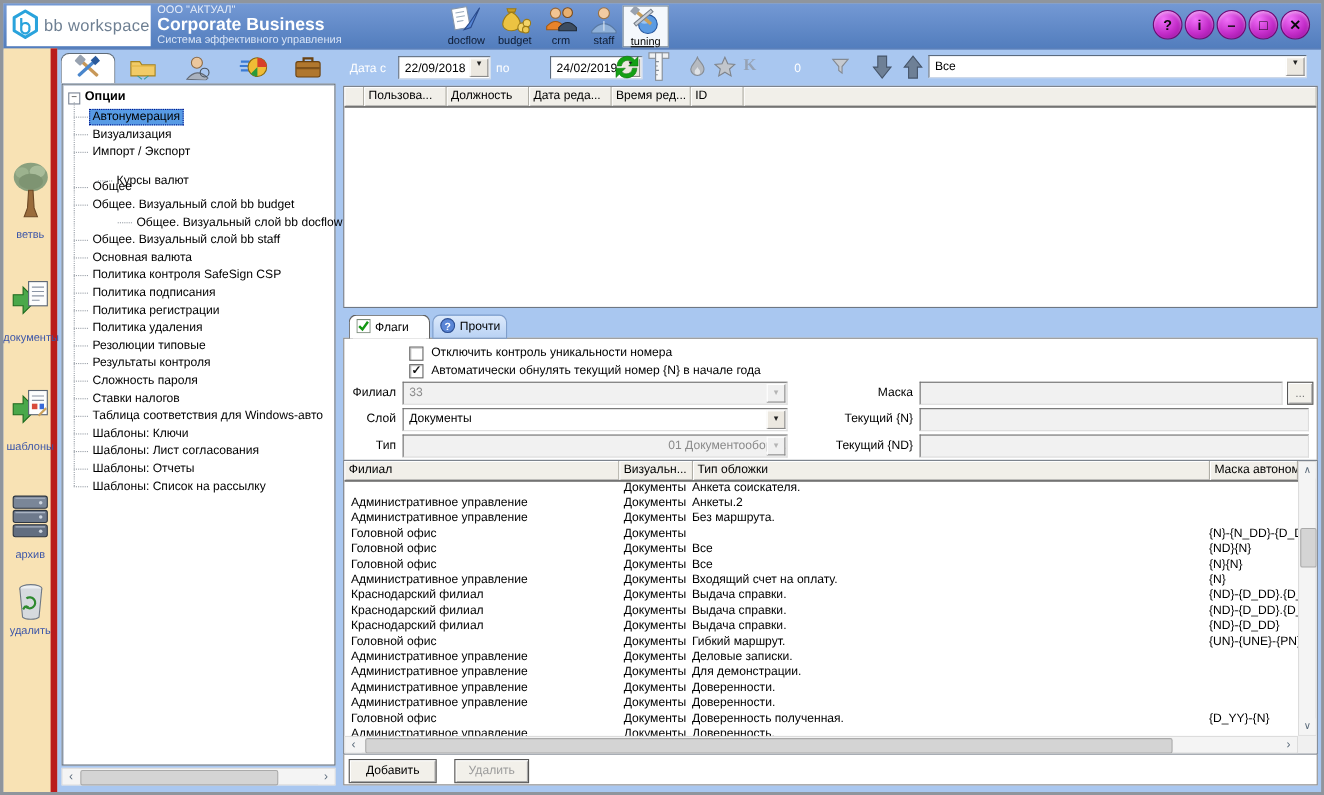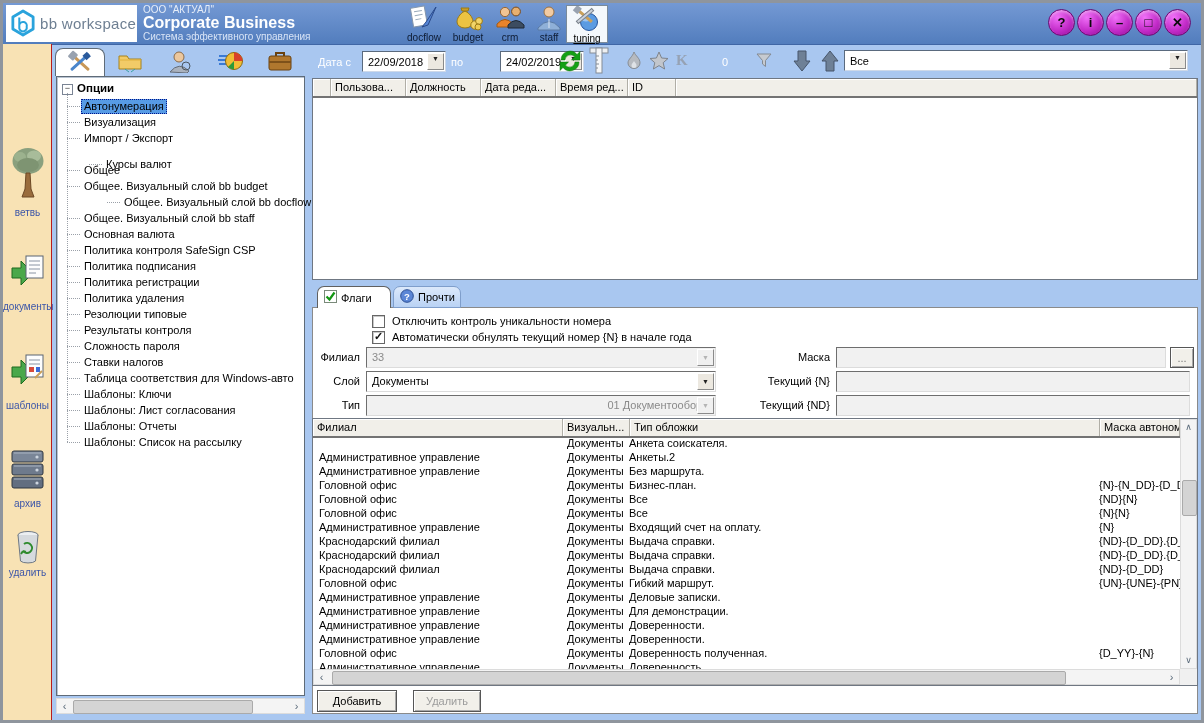--- a/index.html
+++ b/index.html
@@ -22,21 +22,21 @@
   .module .mlbl{font-size:10px;color:#0d1b33;}
   .module.active{background:#f4f8fc;border:1px solid #7a8a9a;box-sizing:border-box;}
   .module.active .mlbl{color:#000;}
   .winbtn{position:absolute;top:6px;width:27px;height:27px;border-radius:50%;
     background:radial-gradient(circle at 35% 30%,#f070f8,#c32cc9 55%,#8d0f96);
     border:1px solid #6a0b72;color:#0a0a0a;font-weight:bold;text-align:center;
     line-height:25px;font-size:13px;box-sizing:border-box;box-shadow:inset 0 2px 3px rgba(255,255,255,.45);}
 
   
   .side{position:absolute;left:3px;top:44px;width:49px;height:676px;background:#f8e2b4;
-    border-right:1px solid #b91c1c;box-sizing:border-box;}
+    border-right:6px solid #b91c1c;box-sizing:border-box;}
   .side-item{position:absolute;left:0;width:49px;text-align:center;cursor:default;}
   .slbl{font-size:10px;color:#3b55a8;margin-top:1px;}
 
   
   .navtabs{position:absolute;left:55px;top:48px;width:251px;height:28px;}
   .navtab{position:absolute;top:0;width:50px;height:28px;display:flex;align-items:center;justify-content:center;}
   .navtab.active{background:#fff;border:1px solid #5f6b78;border-bottom:none;border-radius:8px 8px 0 0;box-sizing:border-box;}
   .treebox{position:absolute;left:56px;top:76px;width:249px;height:620px;background:#fff;
     border:1px solid #5f6b78;box-shadow:inset 1px 1px 0 #b9c4d2;box-sizing:border-box;}
   .tree-root{position:absolute;left:4px;top:5px;height:15px;}
@@ -396,21 +396,20 @@
         </div>
         <div class="row" style="top: 28px;">
           <span class="cellx" style="left: 0px; width: 248px; padding-left: 6px;">Административное управление</span>
           <span class="cellx" style="left: 250px; width: 60px; padding-left: 4px;">Документы</span>
           <span class="cellx" style="left: 312px; width: 468px; padding-left: 4px;">Без маршрута.</span>
           <span class="cellx" style="left: 782px; width: 85px; padding-left: 4px;"></span>
         </div>
         <div class="row" style="top: 42px;">
           <span class="cellx" style="left: 0px; width: 248px; padding-left: 6px;">Головной офис</span>
           <span class="cellx" style="left: 250px; width: 60px; padding-left: 4px;">Документы</span>
-          <span class="cellx" style="left: 312px; width: 468px; padding-left: 4px;">Бизнес-план.</span>
           <span class="cellx" style="left: 782px; width: 85px; padding-left: 4px;">{N}-{N_DD}-{D_DD}</span>
         </div>
         <div class="row" style="top: 56px;">
           <span class="cellx" style="left: 0px; width: 248px; padding-left: 6px;">Головной офис</span>
           <span class="cellx" style="left: 250px; width: 60px; padding-left: 4px;">Документы</span>
           <span class="cellx" style="left: 312px; width: 468px; padding-left: 4px;">Все</span>
           <span class="cellx" style="left: 782px; width: 85px; padding-left: 4px;">{ND}{N}</span>
         </div>
         <div class="row" style="top: 70px;">
           <span class="cellx" style="left: 0px; width: 248px; padding-left: 6px;">Головной офис</span>

